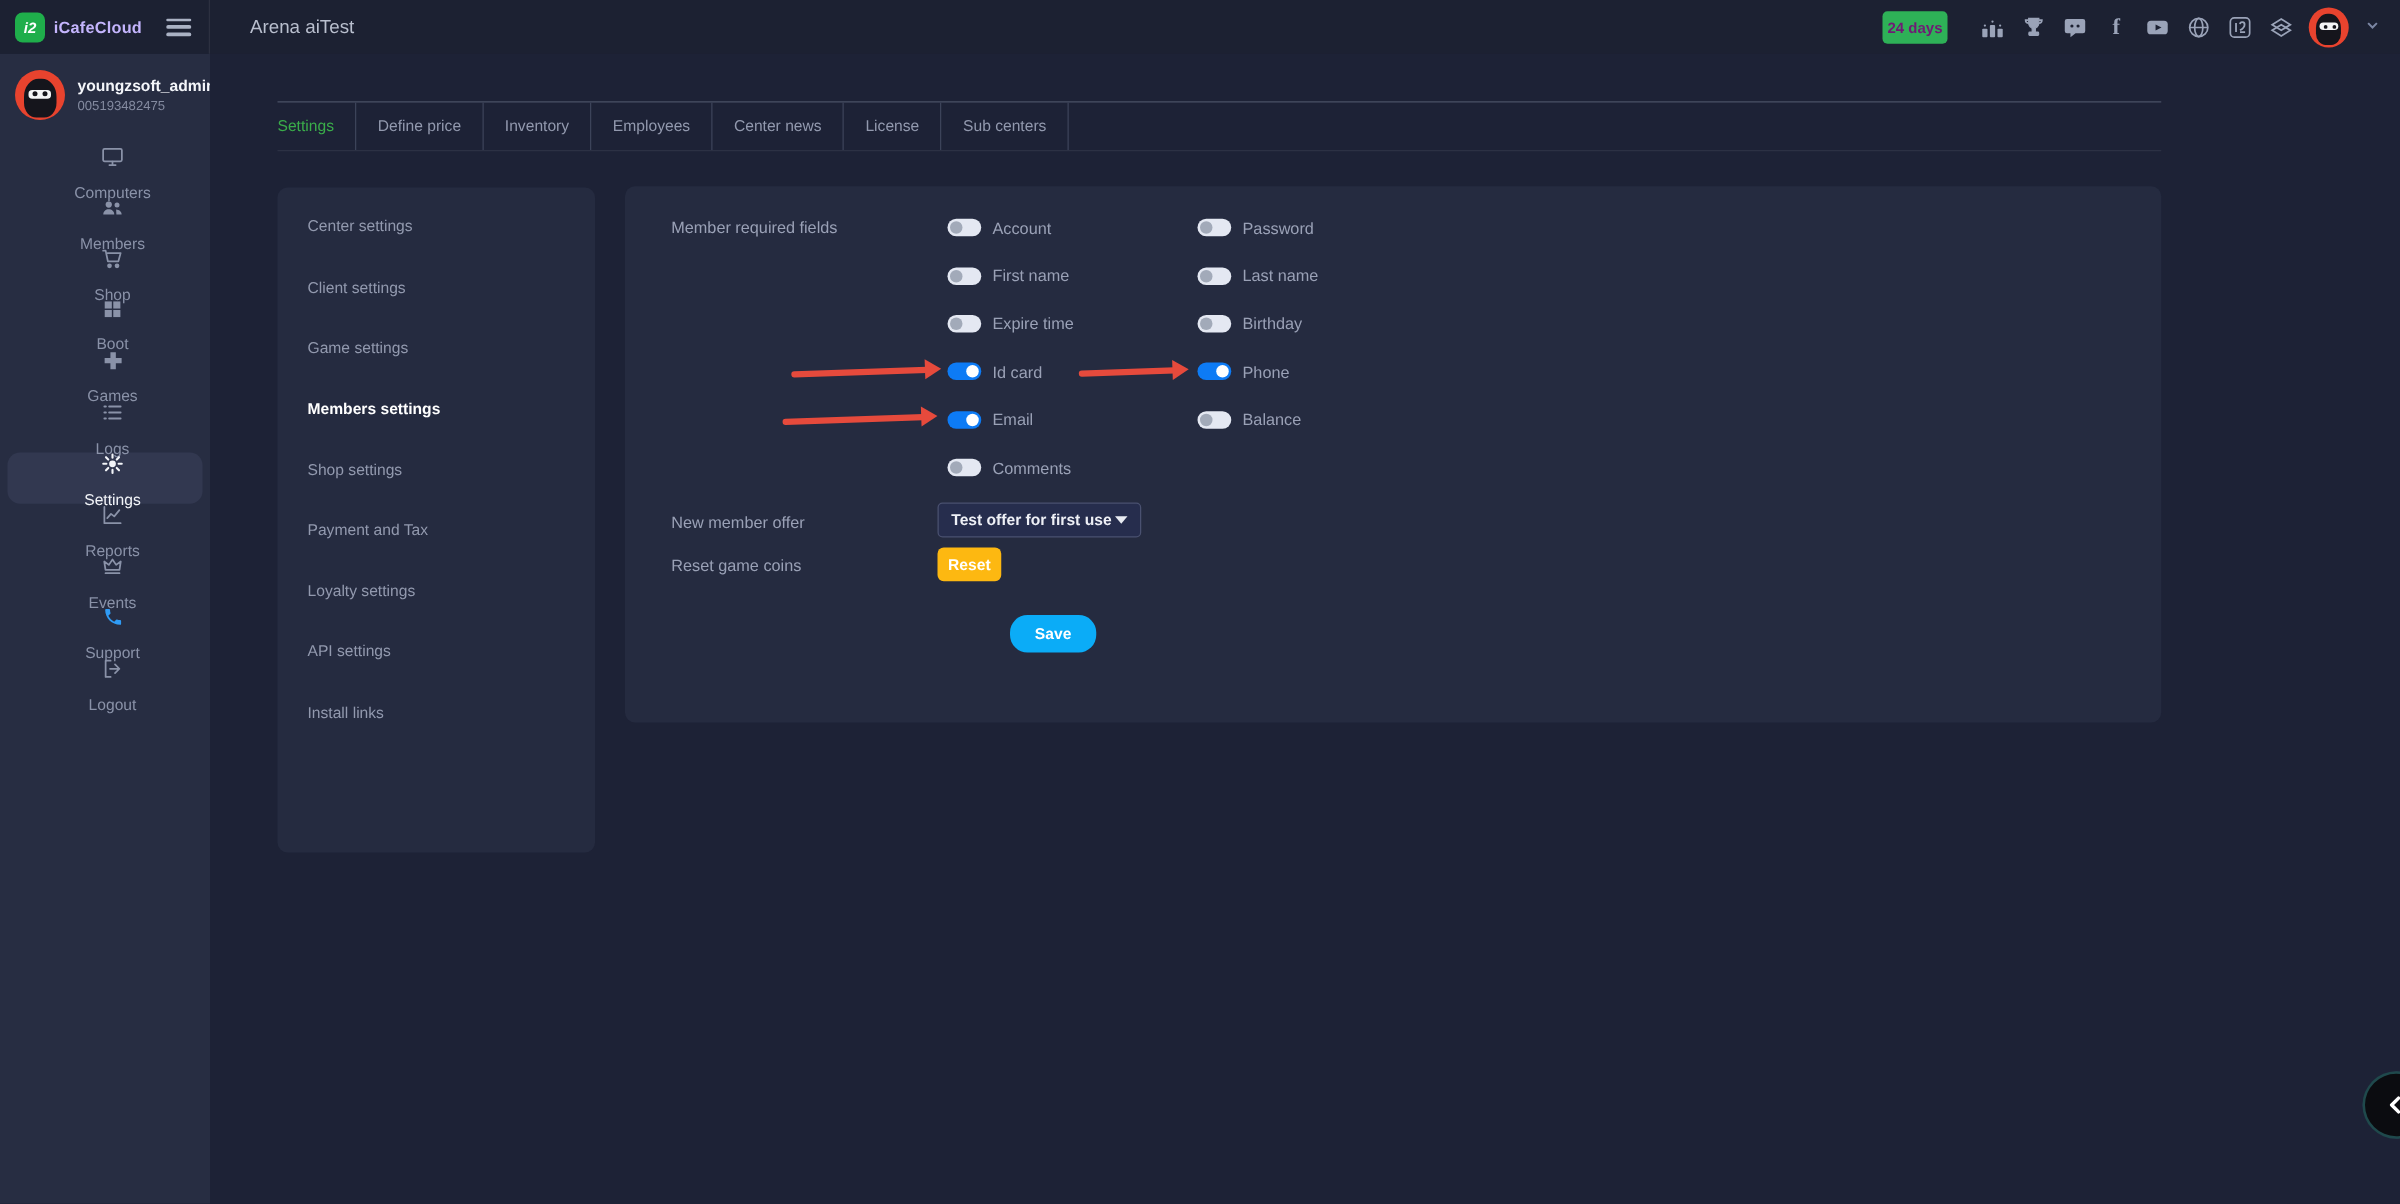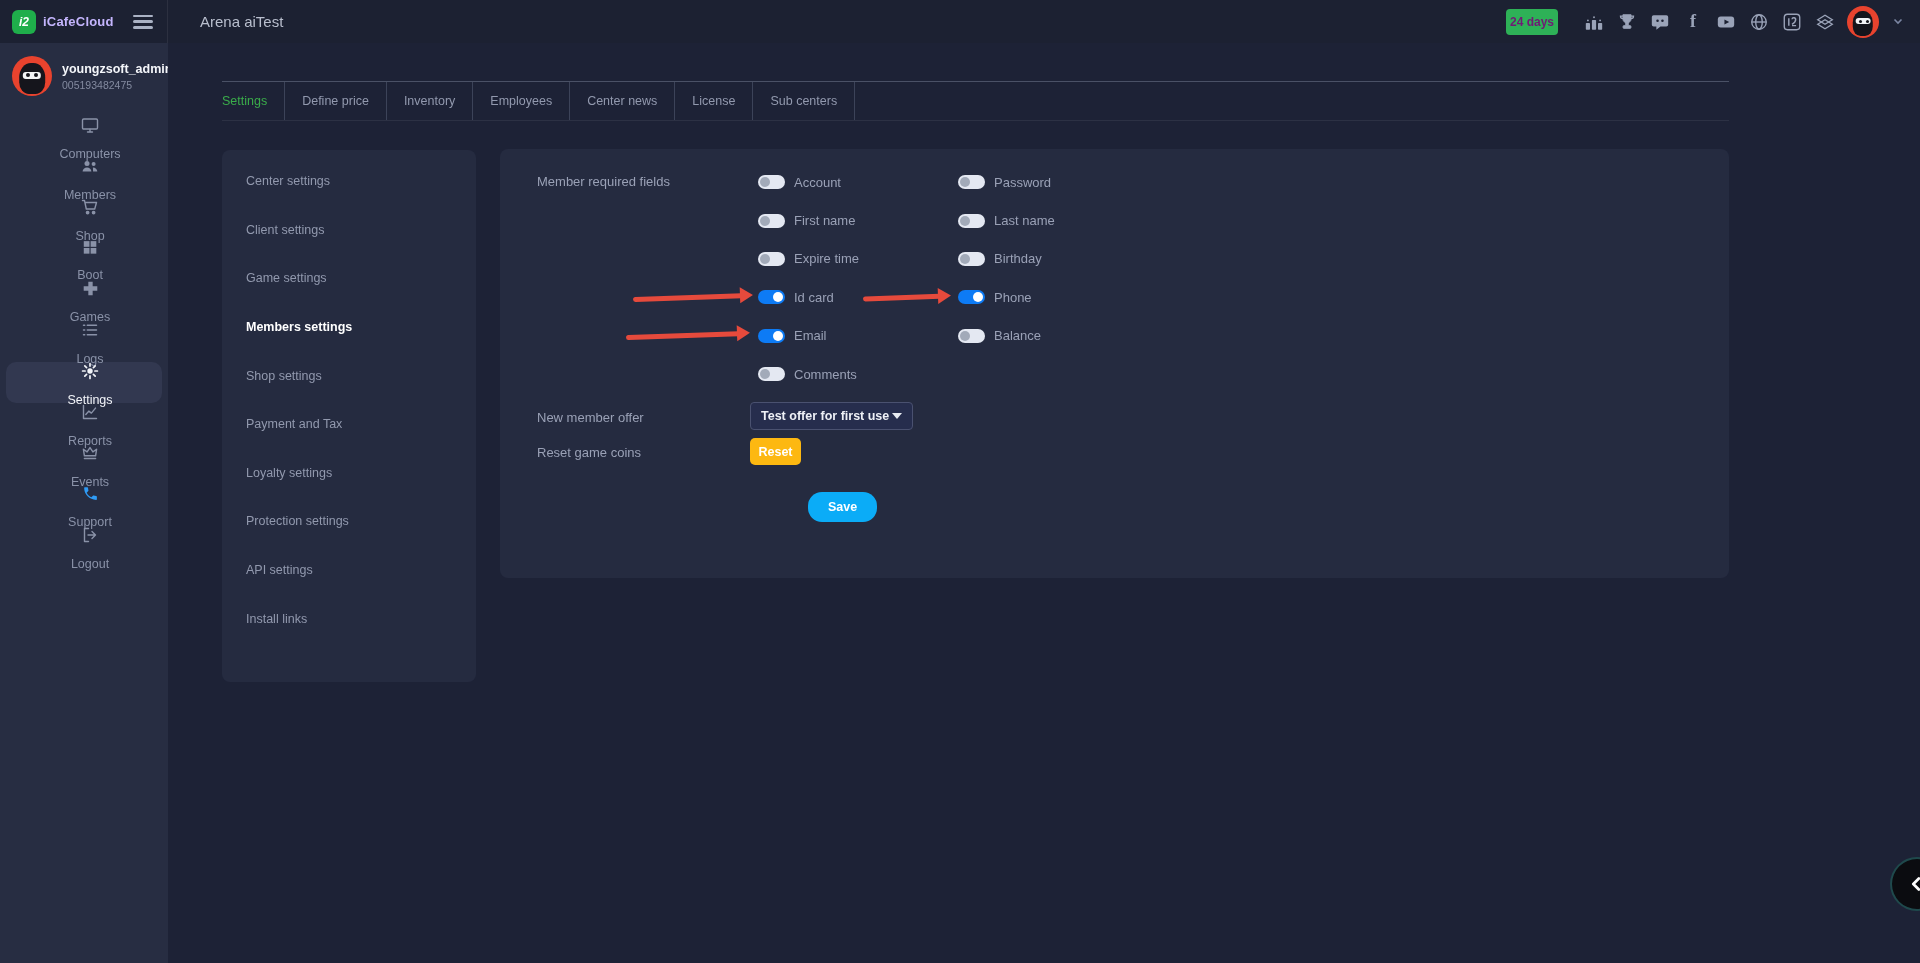--- a/index.html
+++ b/index.html
@@ -343,21 +343,20 @@
   </div>
 
   <div class="settings-menu">
     <div class="sm-item">Center settings</div>
     <div class="sm-item">Client settings</div>
     <div class="sm-item">Game settings</div>
     <div class="sm-item active">Members settings</div>
     <div class="sm-item">Shop settings</div>
     <div class="sm-item">Payment and Tax</div>
     <div class="sm-item">Loyalty settings</div>
-    <div class="sm-item">Protection settings</div>
     <div class="sm-item">API settings</div>
     <div class="sm-item">Install links</div>
   </div>
 
   <div class="main-panel">
     <div class="mrf-label">Member required fields</div>
 
     <div class="toggle-grid">
       <div class="tcell">
           <span class="switch">

